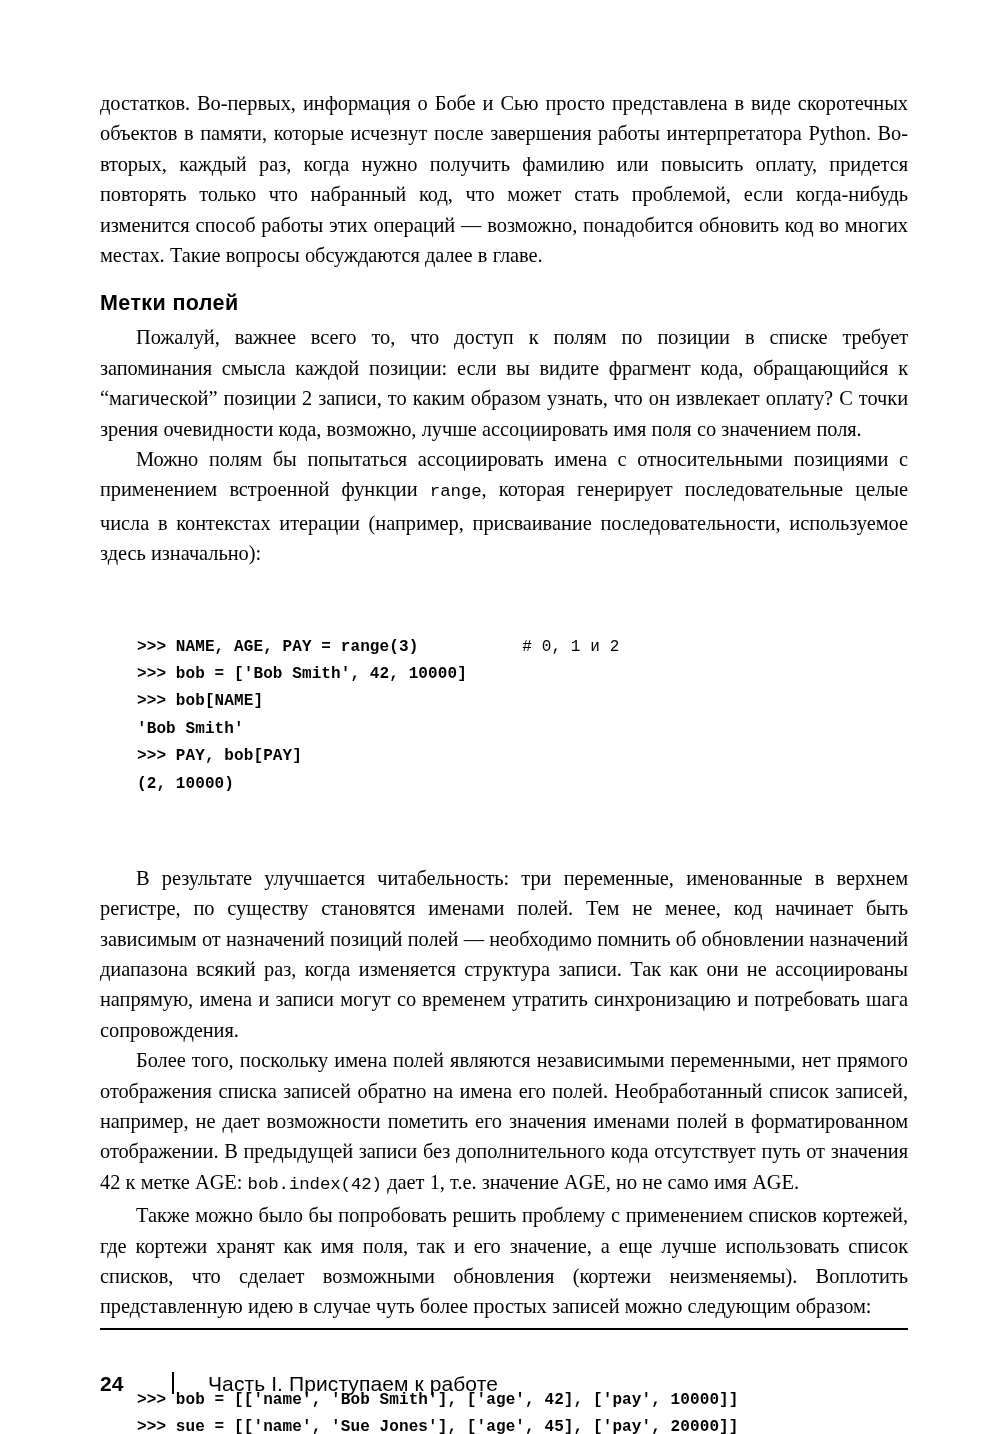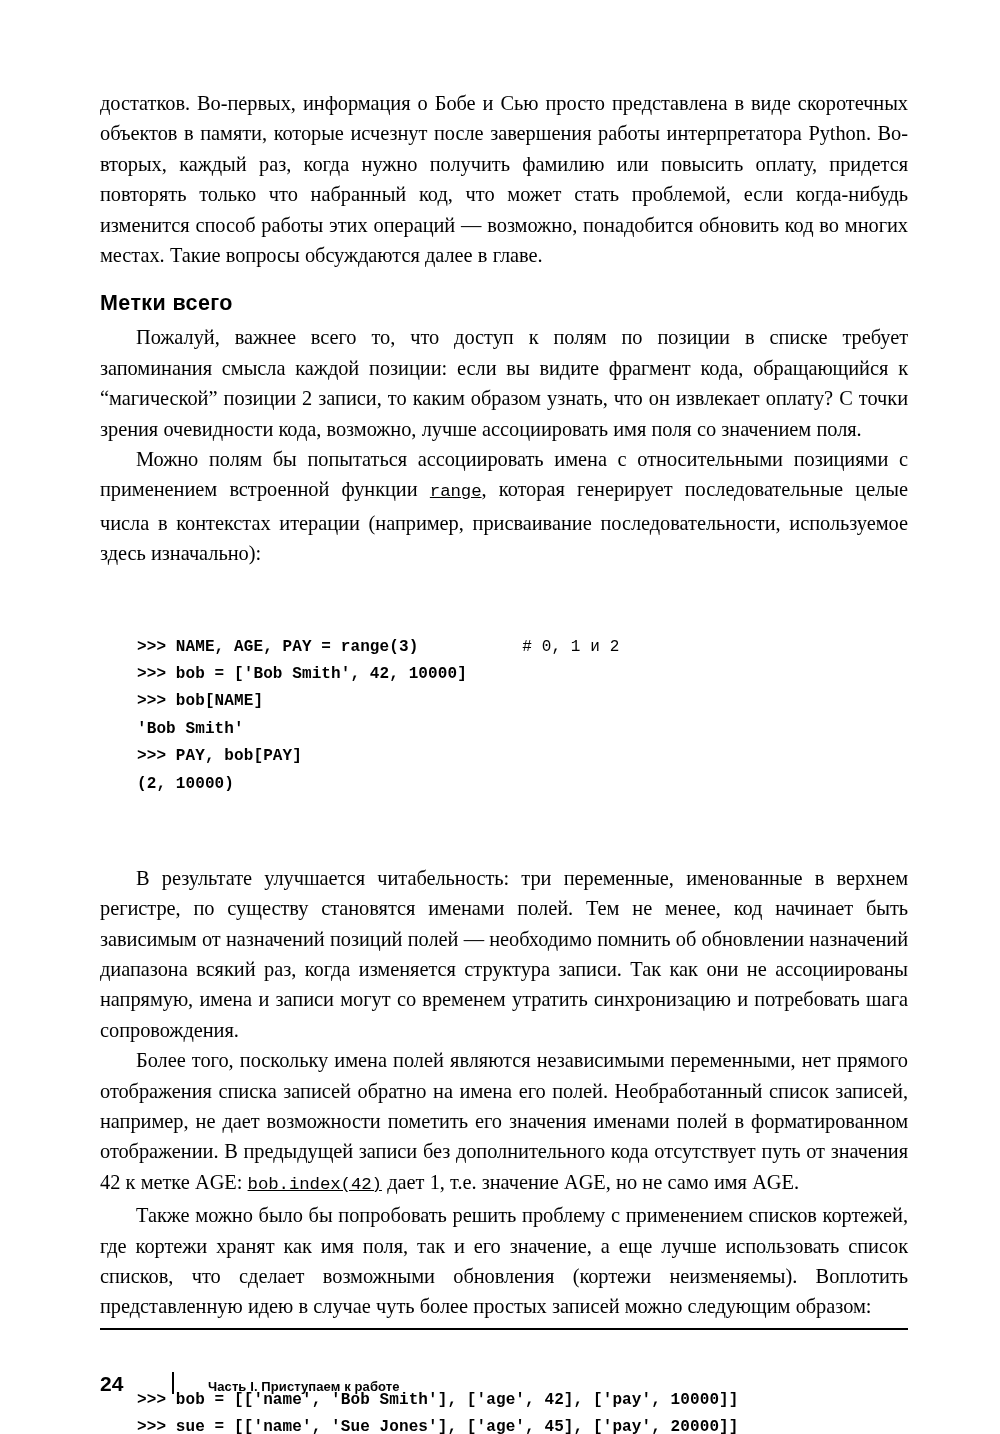--- a/index.html
+++ b/index.html
@@ -57,21 +57,20 @@
   }
   .code-line { display: block; white-space: pre; }
   .code-in { font-weight: bold; }
   .code-out { font-weight: bold; }
   .code-cmt { font-weight: normal; }
   code.inline {
     font-family: "Liberation Mono", "DejaVu Sans Mono", monospace;
     font-size: 17.4px;
     font-weight: normal;
     letter-spacing: -0.1px;
-    text-decoration: underline;
   }
 
   .footer {
     position: absolute;
     left: 100px;
     right: 92px;
     bottom: 38px;
   }
   .footer-rule {
     border-top: 2.6px solid #000;
@@ -92,34 +91,34 @@
   .folio-sep {
     display: inline-block;
     width: 2px;
     height: 22px;
     background: #000;
     margin: 0 34px 0 46px;
     position: relative;
     top: 3px;
   }
   .footer-text {
-    font-size: 13px;
-    font-weight: bold;
+    font-size: 21px;
+    font-weight: normal;
     letter-spacing: 0.1px;
   }
 </style>
 </head>
 <body>
 
 <div class="page">
   <div class="content">
 
     <p class="body-par first">достатков. Во-первых, информация о Бобе и Сью просто представлена в виде скоротечных объектов в памяти, которые исчезнут после завершения работы интерпретатора Python. Во-вторых, каждый раз, когда нужно получить фамилию или повысить оплату, придется повторять только что набранный код, что может стать проблемой, если когда-нибудь изменится способ работы этих операций — возможно, понадобится обновить код во многих местах. Такие вопросы обсуждаются далее в главе.</p>
 
-    <h2 class="section-head">Метки всего</h2>
+    <h2 class="section-head">Метки полей</h2>
 
     <p class="body-par">Пожалуй, важнее всего то, что доступ к полям по позиции в списке требует запоминания смысла каждой позиции: если вы видите фрагмент кода, обращающийся к “магической” позиции 2 записи, то каким образом узнать, что он извлекает оплату? С точки зрения очевидности кода, возможно, лучше ассоциировать имя поля со значением поля.</p>
 
     <p class="body-par"><span>Можно полям бы попытаться ассоциировать имена с относительными позициями с применением встроенной функции </span><code class="inline">range</code><span>, которая генерирует последовательные целые числа в контекстах итерации (например, присваивание последовательности, используемое здесь изначально):</span></p>
 
     <div class="code-block">
       <span class="code-line"><span class="code-in">&gt;&gt;&gt; </span><span class="code-in">NAME, AGE, PAY = range(3)</span><span class="code-cmt" style="padding-left:104px;"><span># 0, 1 и 2</span></span></span><span class="code-line"><span class="code-in">&gt;&gt;&gt; </span><span class="code-in">bob = ['Bob Smith', 42, 10000]</span></span><span class="code-line"><span class="code-in">&gt;&gt;&gt; </span><span class="code-in">bob[NAME]</span></span><span class="code-line"><span class="code-out">'Bob Smith'</span></span><span class="code-line"><span class="code-in">&gt;&gt;&gt; </span><span class="code-in">PAY, bob[PAY]</span></span><span class="code-line"><span class="code-out">(2, 10000)</span></span>
     </div>
 
     <p class="body-par">В результате улучшается читабельность: три переменные, именованные в верхнем регистре, по существу становятся именами полей. Тем не менее, код начинает быть зависимым от назначений позиций полей — необходимо помнить об обновлении назначений диапазона всякий раз, когда изменяется структура записи. Так как они не ассоциированы напрямую, имена и записи могут со временем утратить синхронизацию и потребовать шага сопровождения.</p>

